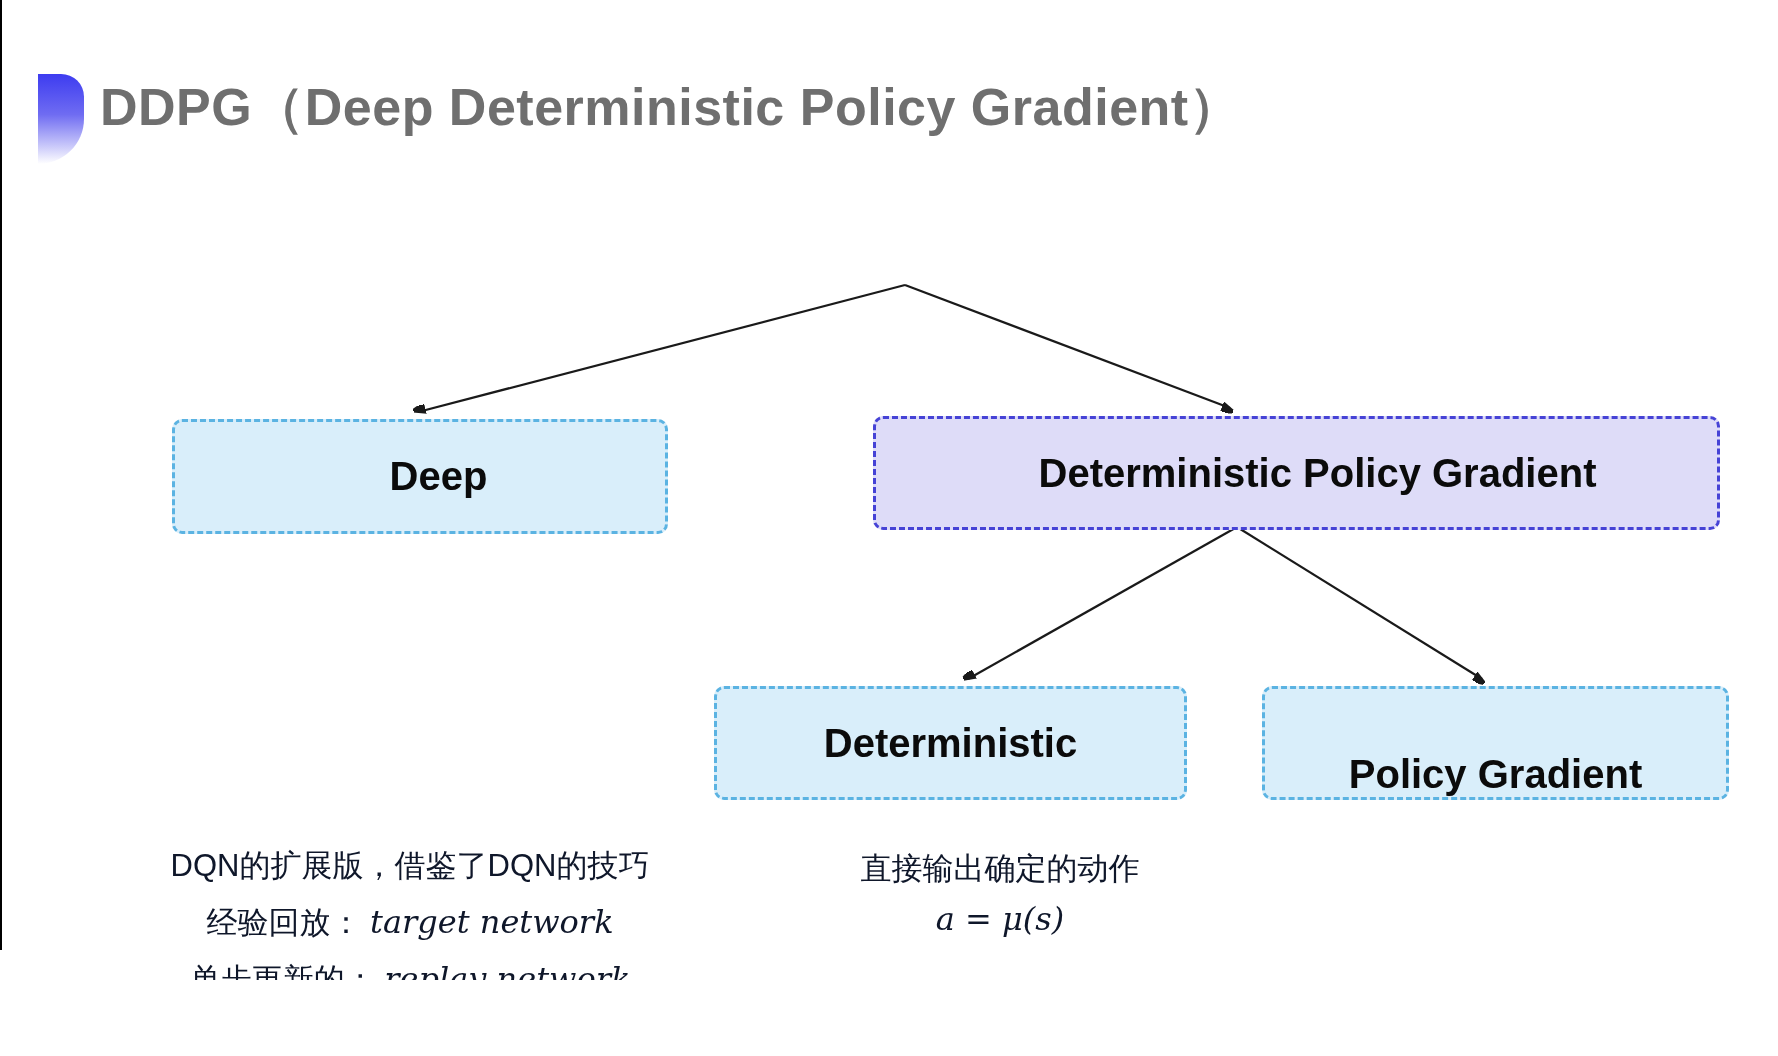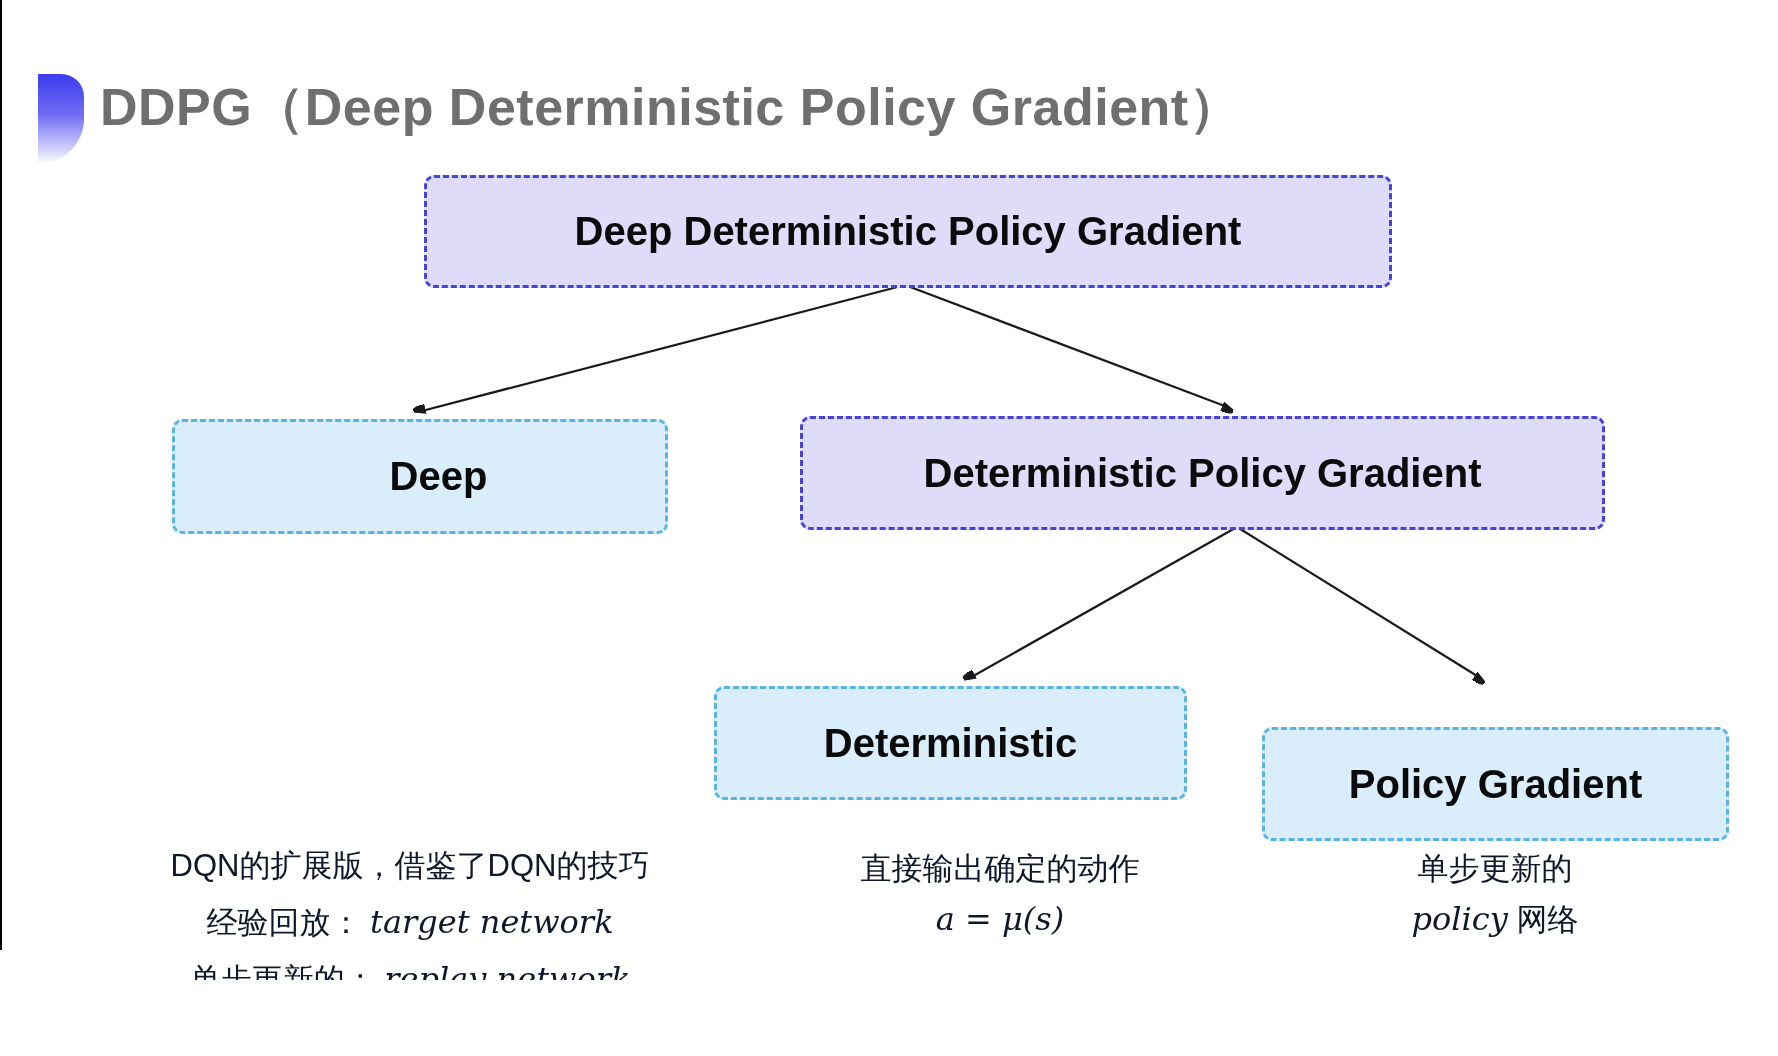--- a/index.html
+++ b/index.html
@@ -31,23 +31,23 @@
     position:absolute;
     display:flex;align-items:center;justify-content:center;
     border-radius:10px;
     font-size:40px;font-weight:600;color:#0b0b0b;
     text-align:center;
   }
   .node.purple{background:#dedcf8;border:3px dashed #4643d6;}
   .node.blue{background:#d9eefa;border:3px dashed #5bb3e2;}
   #node-root{left:424px;top:175px;width:962px;height:107px;}
   #node-deep{left:172px;top:419px;width:453px;height:109px;padding-left:37px;}
-  #node-dpg{left:800px;top:416px;width:799px;height:108px;}
+  #node-dpg{left:873px;top:416px;width:799px;height:108px;padding-left:42px;}
   #node-det{left:714px;top:686px;width:467px;height:108px;}
-  #node-pg{left:1262px;top:727px;width:461px;height:108px;}
+  #node-pg{left:1262px;top:686px;width:461px;height:108px;align-items:flex-end;}
   
   #arrows{position:absolute;left:0;top:0;width:1778px;height:1056px;pointer-events:none;}
   #arrows line{stroke:#1a1a1a;stroke-width:2.2px;}
   
   .note{
     position:absolute;text-align:center;
     font-size:31px;line-height:56px;color:#0f172a;white-space:nowrap;
   }
   #note-deep{left:110px;top:838px;width:600px;}
   #note-det{left:780px;top:844px;width:440px;line-height:50px;}
@@ -72,23 +72,20 @@
       <marker id="ah" markerWidth="12" markerHeight="10" refX="8" refY="4" orient="auto" markerUnits="userSpaceOnUse">
         <path d="M0,0 L11,4 L0,8 Z" fill="#1a1a1a" transform="scale(1.6)"></path>
       </marker>
     </defs>
     <line x1="905" y1="285" x2="418" y2="412" marker-end="url(#ah)"></line>
     <line x1="905" y1="285" x2="1230" y2="408" marker-end="url(#ah)"></line>
     <line x1="1237" y1="527" x2="968" y2="679" marker-end="url(#ah)"></line>
     <line x1="1237" y1="527" x2="1482" y2="679" marker-end="url(#ah)"></line>
   </svg>
 
-  <div id="node-root" class="node purple">
-    <span>Deep Deterministic Policy Gradient</span>
-  </div>
 
   <div id="node-deep" class="node blue">
     <span>Deep</span>
   </div>
 
   <div id="node-dpg" class="node purple">
     <span>Deterministic Policy Gradient</span>
   </div>
 
   <div id="node-det" class="node blue">
@@ -115,23 +112,14 @@
 
   <div id="note-det" class="note">
     <div>
       <span>直接输出确定的动作</span>
     </div>
     <div>
       <span class="math">a = μ(s)</span>
     </div>
   </div>
 
-  <div id="note-pg" class="note">
-    <div>
-      <span>单步更新的</span>
-    </div>
-    <div>
-      <span class="math">policy</span>
-      <span> 网络</span>
-    </div>
-  </div>
 
 </div>
 
 </body></html>

